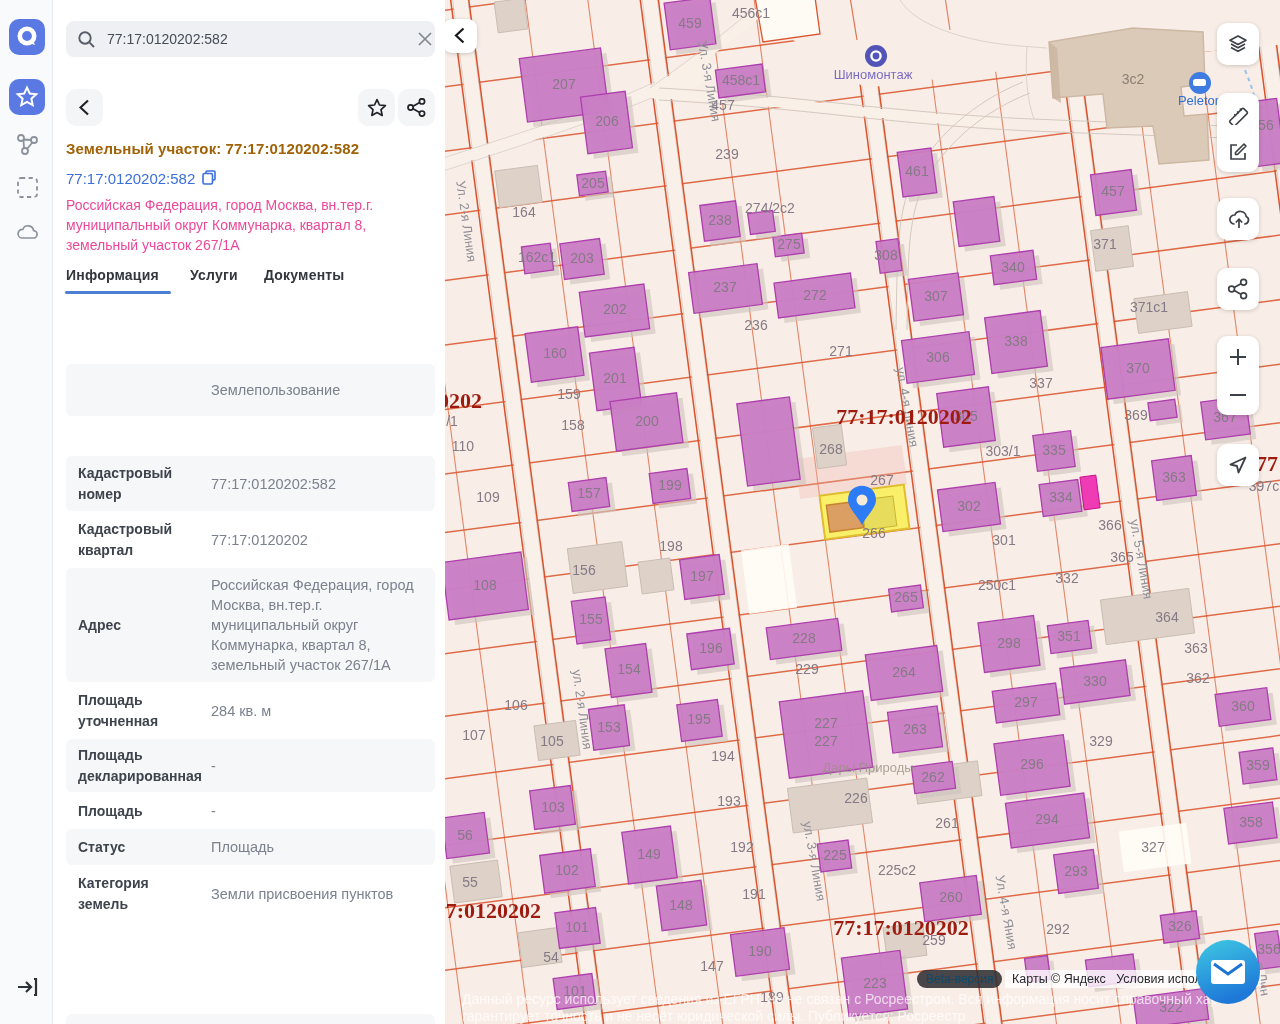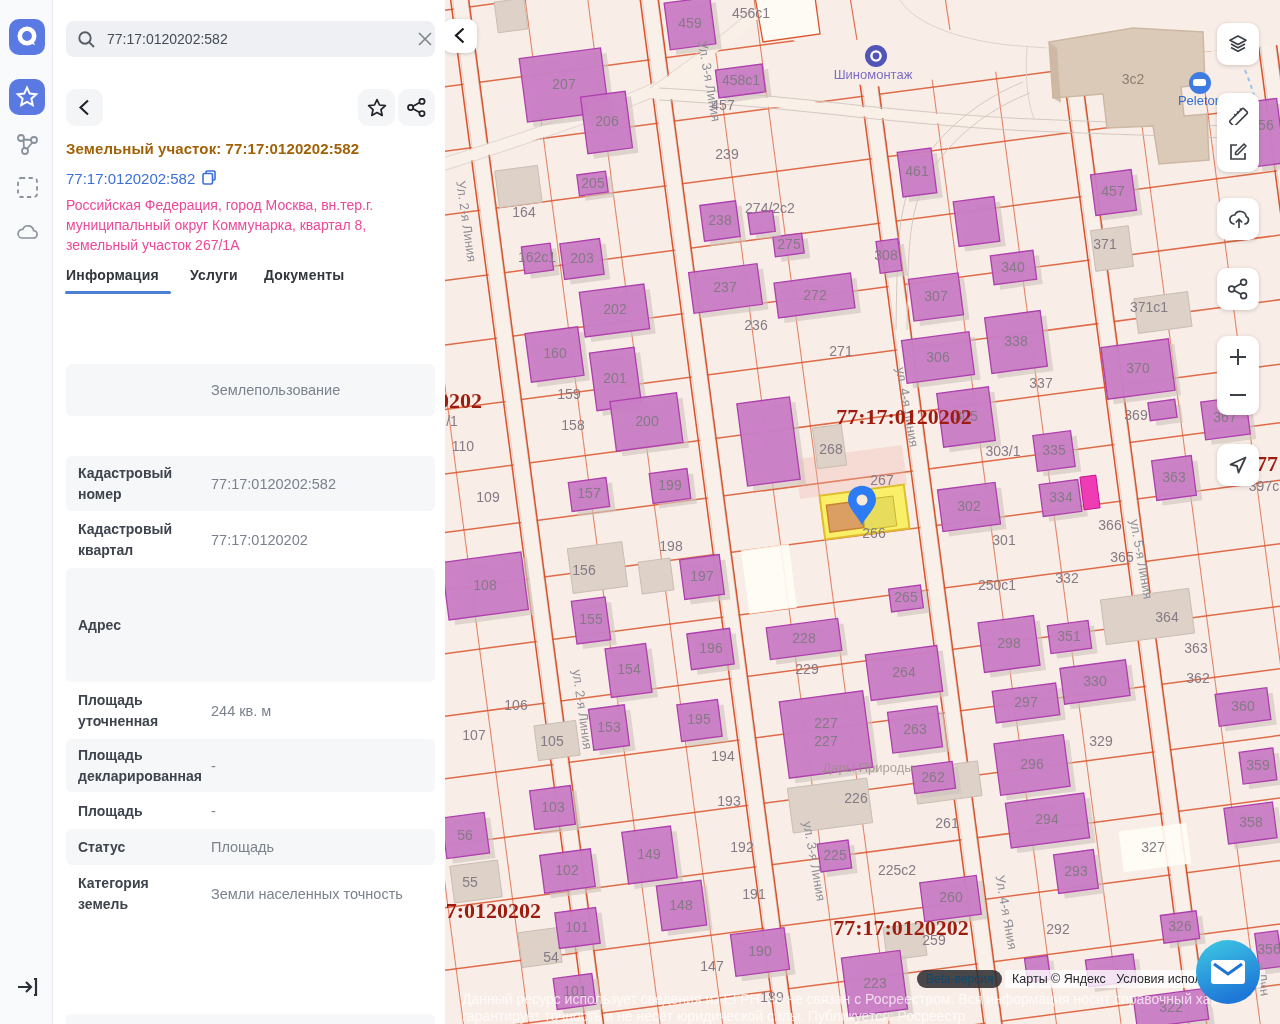--- a/index.html
+++ b/index.html
@@ -100,40 +100,41 @@
   <div class="row g" style="top:456px;height:55px">
       <div class="lab" style="top:50%;transform:translateY(-50%)">Кадастровый<br>номер</div>
       <div class="val" style="top:50%;transform:translateY(-50%)">77:17:0120202:582</div>
     </div>
   <div class="row" style="top:511px;height:57px">
       <div class="lab" style="top:50%;transform:translateY(-50%)">Кадастровый<br>квартал</div>
       <div class="val" style="top:50%;transform:translateY(-50%)">77:17:0120202</div>
     </div>
   <div class="row g" style="top:568px;height:114px">
       <div class="lab" style="top:50%;transform:translateY(-50%)">Адрес</div>
+      <div class="val" style="top:50%;transform:translateY(-50%)">Российская Федерация, город Москва, вн.тер.г. муниципальный округ Коммунарка, квартал 8, земельный участок 267/1А</div>
     </div>
   <div class="row" style="top:682px;height:57px">
       <div class="lab" style="top:50%;transform:translateY(-50%)">Площадь<br>уточненная</div>
-      <div class="val" style="top:50%;transform:translateY(-50%)">244 кв. м</div>
+      <div class="val" style="top:50%;transform:translateY(-50%)">284 кв. м</div>
     </div>
   <div class="row g" style="top:739px;height:53px">
       <div class="lab" style="top:50%;transform:translateY(-50%)">Площадь<br>декларированная</div>
       <div class="val" style="top:50%;transform:translateY(-50%)">-</div>
     </div>
   <div class="row" style="top:792px;height:37px">
       <div class="lab" style="top:50%;transform:translateY(-50%)">Площадь</div>
       <div class="val" style="top:50%;transform:translateY(-50%)">-</div>
     </div>
   <div class="row g" style="top:829px;height:36px">
       <div class="lab" style="top:50%;transform:translateY(-50%)">Статус</div>
       <div class="val" style="top:50%;transform:translateY(-50%)">Площадь</div>
     </div>
   <div class="row" style="top:865px;height:57px">
       <div class="lab" style="top:50%;transform:translateY(-50%)">Категория<br>земель</div>
-      <div class="val" style="top:50%;transform:translateY(-50%)">Земли населенных точность</div>
+      <div class="val" style="top:50%;transform:translateY(-50%)">Земли присвоения пунктов</div>
     </div>
   <div class="row g" style="top:1014px;height:40px"></div>
 </div>
 <div id="map"><svg id="mapsvg" width="835" height="1024" viewBox="0 0 835 1024">
 <rect width="835" height="1024" fill="#f9eee7"></rect>
 <g transform="rotate(-7.5 417 512)">
 <line x1="-80" y1="-40" x2="920" y2="-40" stroke="#da532c" stroke-width="1.5" opacity="0.85"></line>
 <line x1="-80" y1="36" x2="920" y2="36" stroke="#da532c" stroke-width="1.5" opacity="0.85"></line>
 <line x1="-80" y1="100" x2="920" y2="100" stroke="#da532c" stroke-width="1.5" opacity="0.85"></line>
 <line x1="-80" y1="163" x2="920" y2="163" stroke="#da532c" stroke-width="1.5" opacity="0.85"></line>

